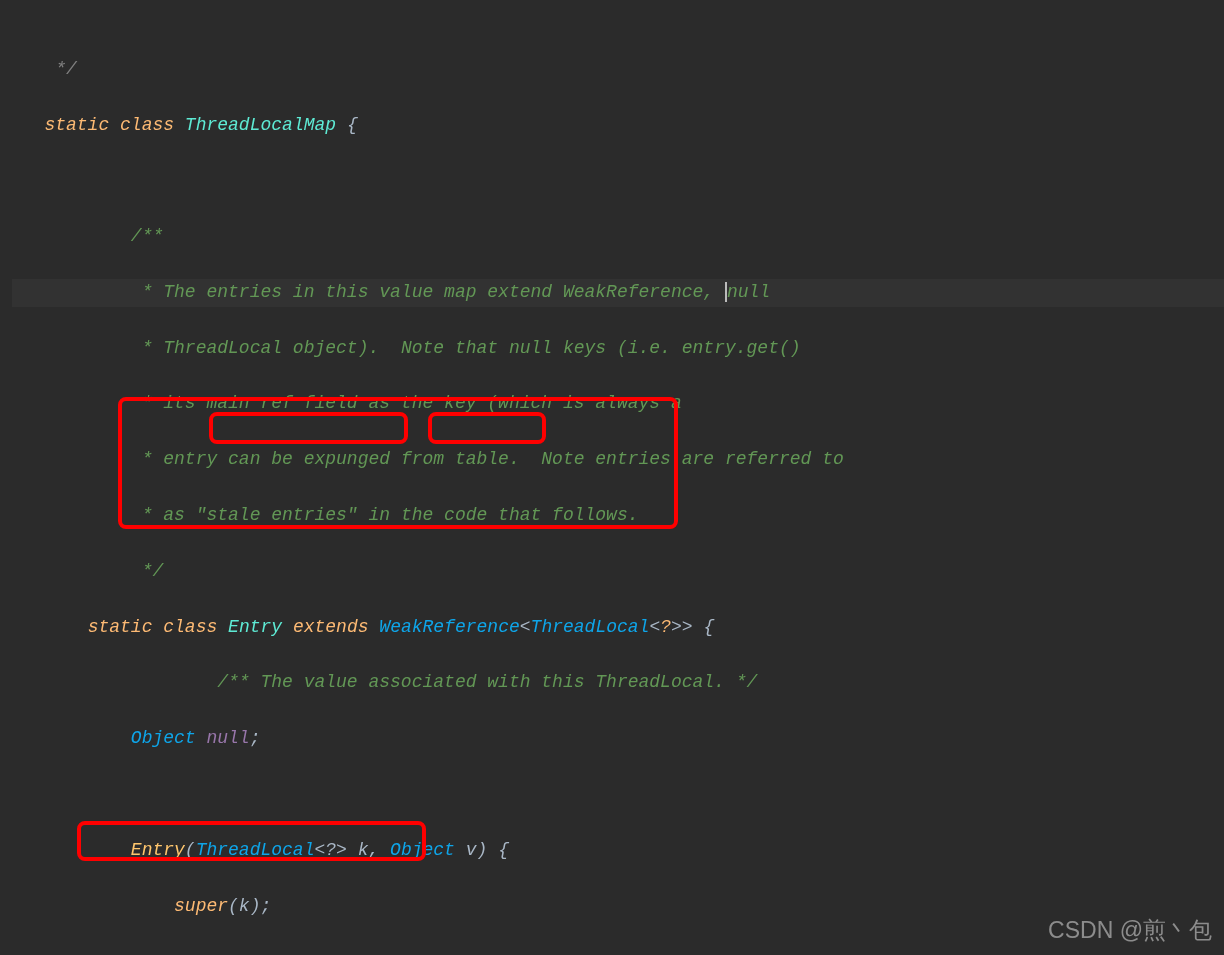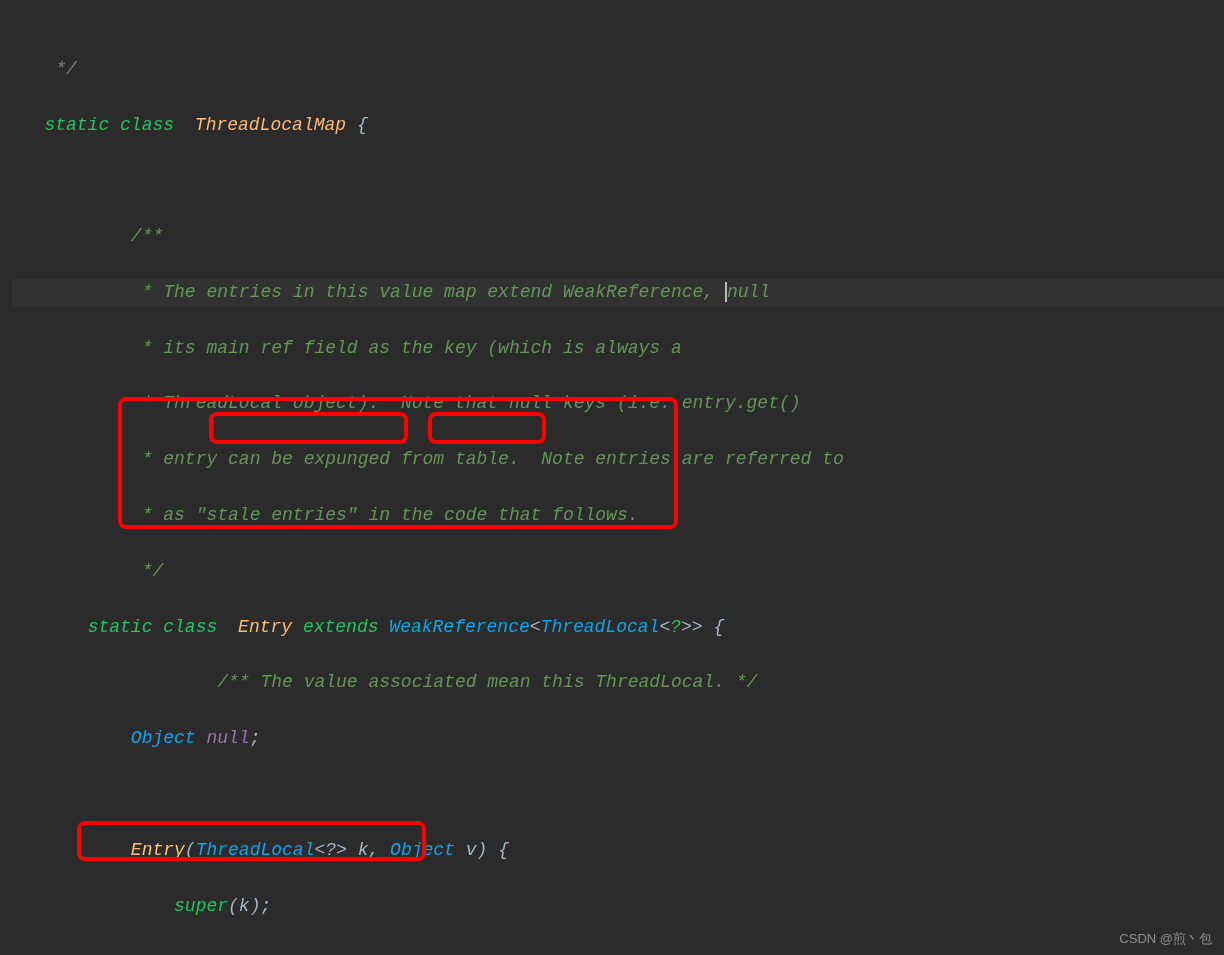--- a/index.html
+++ b/index.html
@@ -20,22 +20,22 @@
     white-space: pre;
     position: relative;
   }
   .line {
     position: relative;
     height: 27.9px;
   }
   .line.highlight-line {
     background: rgba(255,255,255,0.035);
   }
-  .kw { color: #22c55e; }
-  .cls { color: #fdba74; margin-left: 10px; }
+  .kw { color: #fdba74; }
+  .cls { color: #5eead4; }
   .comment { color: #808080; font-style: italic; }
   .doccomment { color: #629755; font-style: italic; }
   .type { color: #0ea5e9; }
   .ident { color: #a9b7c6; }
   .field { color: #9876aa; }
   .method { color: #ffc66d; }
   .punct { color: #a9b7c6; }
   .brace { color: #a9b7c6; }
   .cursor {
     display: inline-block;
@@ -50,42 +50,42 @@
     border: 4px solid #ff0000;
     border-radius: 8px;
     pointer-events: none;
     z-index: 10;
   }
   .watermark {
     position: absolute;
     bottom: 6px;
     right: 12px;
     color: rgba(220,220,220,0.55);
-    font-size: 13px;
+    font-size: 23px;
     font-style: normal;
     font-family: sans-serif;
   }
 </style>
 </head>
 <body>
 
 <div class="editor">
 
 <div class="line"><span>   </span><span class="comment"> */</span></div>
 <div class="line"><span>   </span><span class="kw">static</span> <span class="kw">class</span> <span class="cls">ThreadLocalMap</span><span class="brace"> {</span></div>
 <div class="line"><span></span></div>
 <div class="line"><span>       </span><span class="doccomment">    /**</span></div>
 <div class="line highlight-line"><span>       </span><span class="doccomment">     * The entries in this value map extend WeakReference, </span><span class="cursor"></span><span class="doccomment">null</span></div>
+<div class="line"><span>       </span><span class="doccomment">     * ThreadLocal object).  Note that null keys (i.e. entry.get()</span></div>
 <div class="line"><span>       </span><span class="doccomment">     * its main ref field as the key (which is always a</span></div>
-<div class="line"><span>       </span><span class="doccomment">     * ThreadLocal object).  Note that null keys (i.e. entry.get()</span></div>
 <div class="line"><span>       </span><span class="doccomment">     * entry can be expunged from table.  Note entries are referred to</span></div>
 <div class="line"><span>       </span><span class="doccomment">     * as "stale entries" in the code that follows.</span></div>
 <div class="line"><span>       </span><span class="doccomment">     */</span></div>
 <div class="line"><span>       </span><span class="kw">static</span> <span class="kw">class</span> <span class="cls">Entry</span> <span class="kw">extends</span> <span class="type">WeakReference</span><span class="punct">&lt;</span><span class="type">ThreadLocal</span><span class="punct">&lt;</span><span class="kw">?</span><span class="punct">&gt;&gt;</span><span class="brace"> {</span></div>
-<div class="line"><span>           </span><span class="doccomment">        /** The value associated mean this ThreadLocal. */</span></div>
+<div class="line"><span>           </span><span class="doccomment">        /** The value associated with this ThreadLocal. */</span></div>
 <div class="line"><span>           </span><span class="type">Object</span> <span class="field">null</span><span class="punct">;</span></div>
 <div class="line"><span></span></div>
 <div class="line"><span>           </span><span class="method">Entry</span><span class="punct">(</span><span class="type">ThreadLocal</span><span class="punct">&lt;?&gt;</span><span class="ident"> k</span><span class="punct">,</span><span class="type"> Object</span><span class="ident"> v</span><span class="brace">) {</span></div>
 <div class="line"><span>               </span><span class="kw">super</span><span class="punct">(k);</span></div>
 
 
 
 
 
 

